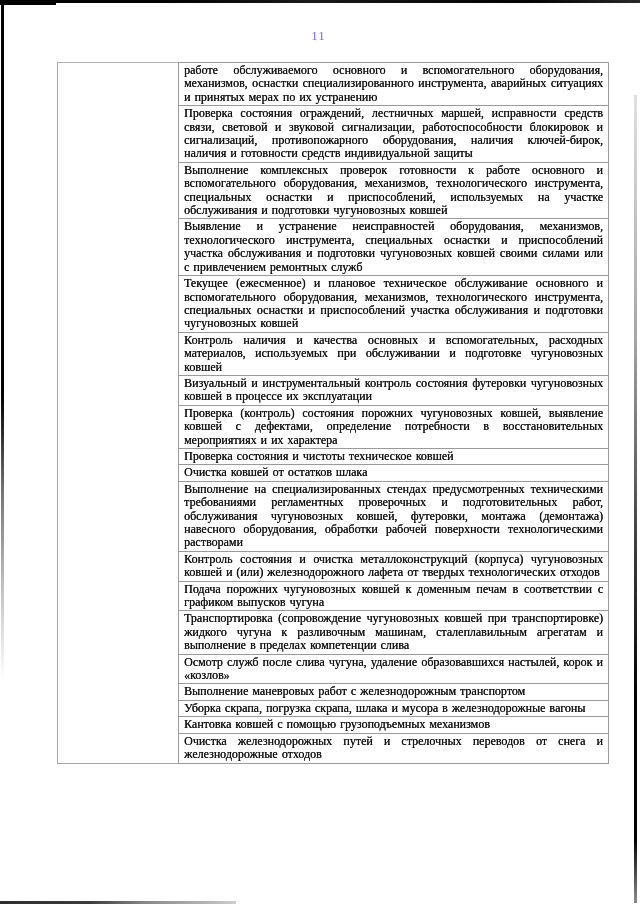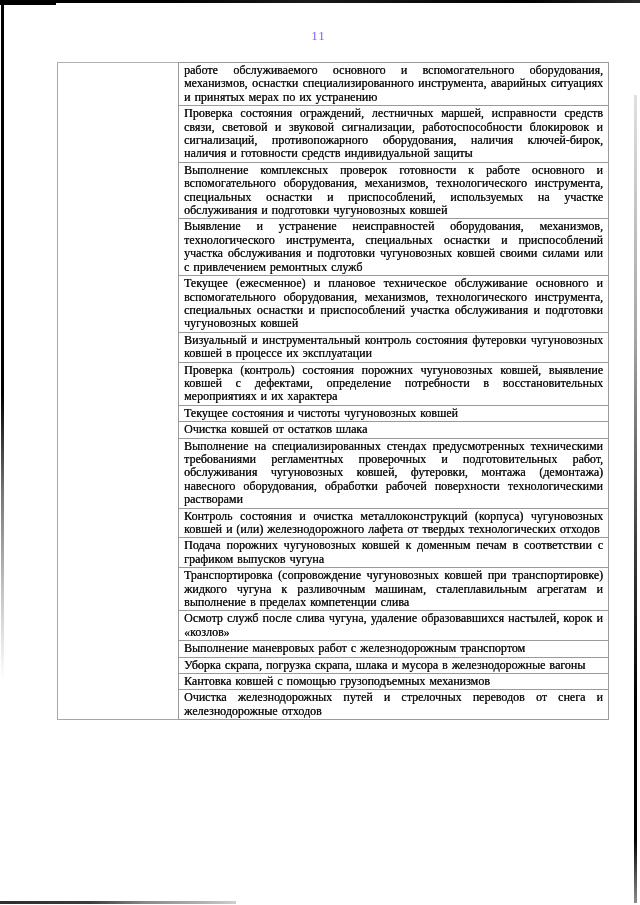--- a/index.html
+++ b/index.html
@@ -60,23 +60,24 @@
   <div class="page-number">11</div>
 
   <div class="table">
     <div class="col-left"></div>
     <div class="col-right" id="rows">
         <div class="row">работе обслуживаемого основного и вспомогательного оборудования, механизмов, оснастки специализированного инструмента, аварийных ситуациях и принятых мерах по их устранению</div>
         <div class="row">Проверка состояния ограждений, лестничных маршей, исправности средств связи, световой и звуковой сигнализации, работоспособности блокировок и сигнализаций, противопожарного оборудования, наличия ключей-бирок, наличия и готовности средств индивидуальной защиты</div>
         <div class="row">Выполнение комплексных проверок готовности к работе основного и вспомогательного оборудования, механизмов, технологического инструмента, специальных оснастки и приспособлений, используемых на участке обслуживания и подготовки чугуновозных ковшей</div>
         <div class="row">Выявление и устранение неисправностей оборудования, механизмов, технологического инструмента, специальных оснастки и приспособлений участка обслуживания и подготовки чугуновозных ковшей своими силами или с привлечением ремонтных служб</div>
         <div class="row">Текущее (ежесменное) и плановое техническое обслуживание основного и вспомогательного оборудования, механизмов, технологического инструмента, специальных оснастки и приспособлений участка обслуживания и подготовки чугуновозных ковшей</div>
+        <div class="row">Контроль наличия и качества основных и вспомогательных, расходных материалов, используемых при обслуживании и подготовке чугуновозных ковшей</div>
         <div class="row">Визуальный и инструментальный контроль состояния футеровки чугуновозных ковшей в процессе их эксплуатации</div>
         <div class="row">Проверка (контроль) состояния порожних чугуновозных ковшей, выявление ковшей с дефектами, определение потребности в восстановительных мероприятиях и их характера</div>
-        <div class="row">Текущее состояния и чистоты чугуновозных ковшей</div>
+        <div class="row">Проверка состояния и чистоты техническое ковшей</div>
         <div class="row">Очистка ковшей от остатков шлака</div>
         <div class="row">Выполнение на специализированных стендах предусмотренных техническими требованиями регламентных проверочных и подготовительных работ, обслуживания чугуновозных ковшей, футеровки, монтажа (демонтажа) навесного оборудования, обработки рабочей поверхности технологическими растворами</div>
         <div class="row">Контроль состояния и очистка металлоконструкций (корпуса) чугуновозных ковшей и (или) железнодорожного лафета от твердых технологических отходов</div>
         <div class="row">Подача порожних чугуновозных ковшей к доменным печам в соответствии с графиком выпусков чугуна</div>
         <div class="row">Транспортировка (сопровождение чугуновозных ковшей при транспортировке) жидкого чугуна к разливочным машинам, сталеплавильным агрегатам и выполнение в пределах компетенции слива</div>
         <div class="row">Осмотр служб после слива чугуна, удаление образовавшихся настылей, корок и «козлов»</div>
         <div class="row">Выполнение маневровых работ с железнодорожным транспортом</div>
         <div class="row">Уборка скрапа, погрузка скрапа, шлака и мусора в железнодорожные вагоны</div>
         <div class="row">Кантовка ковшей с помощью грузоподъемных механизмов</div>
         <div class="row">Очистка железнодорожных путей и стрелочных переводов от снега и железнодорожные отходов</div>

